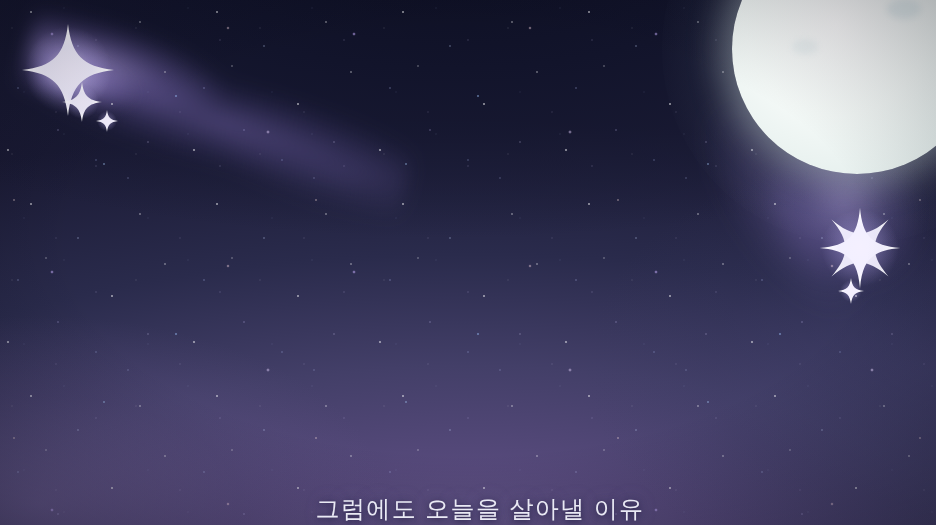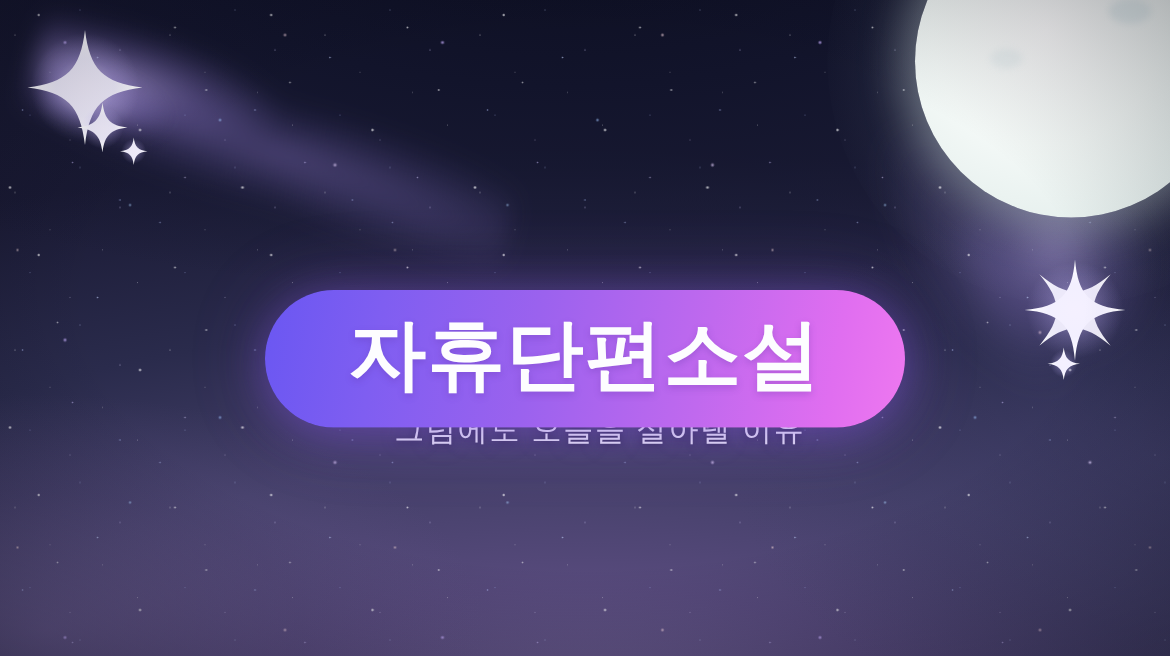--- a/index.html
+++ b/index.html
@@ -176,21 +176,21 @@
   .sparkle-r-small { left: 838px; top: 278px; width: 26px; height: 26px; }
   .sparkle-r-small .sparkle-glow { width: 22px; height: 22px; }
 
   
   .content {
     position: absolute;
     inset: 0;
     display: flex;
     flex-direction: column;
     align-items: center;
-    justify-content: center;
+    justify-content: flex-end;
     margin-left: 24px;
   }
   .subtitle {
     margin-top: 163px;
     font-size: 24px;
     font-weight: 400;
     letter-spacing: 1.4px;
     color: #e9e9f4;
     text-shadow: 0 1px 7px rgba(20,16,48,0.85), 0 0 18px rgba(150,140,220,0.35);
     white-space: nowrap;
@@ -278,17 +278,14 @@
       <path d="M50 0 C54 34 66 46 100 50 C66 54 54 66 50 100 C46 66 34 54 0 50 C34 46 46 34 50 0 Z" fill="#ffffff"></path>
     </svg>
   </div>
 
   <div class="vignette"></div>
 
   <div class="content">
     <div class="subtitle">그럼에도 오늘을 살아낼 이유</div>
   </div>
 
-  <div class="title-pill">
-    <span class="title-text">자휴단편소설</span>
-  </div>
 
 </div>
 
 </body></html>

